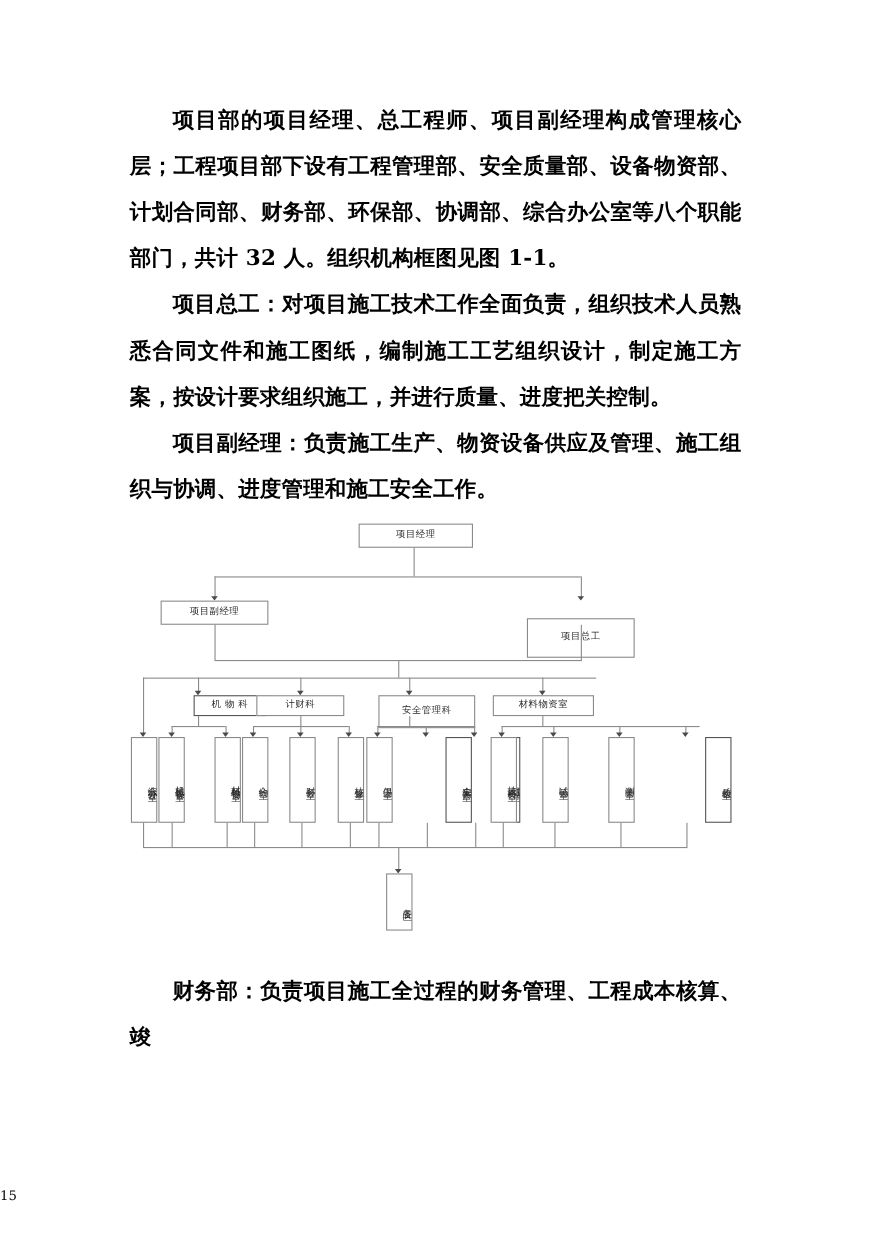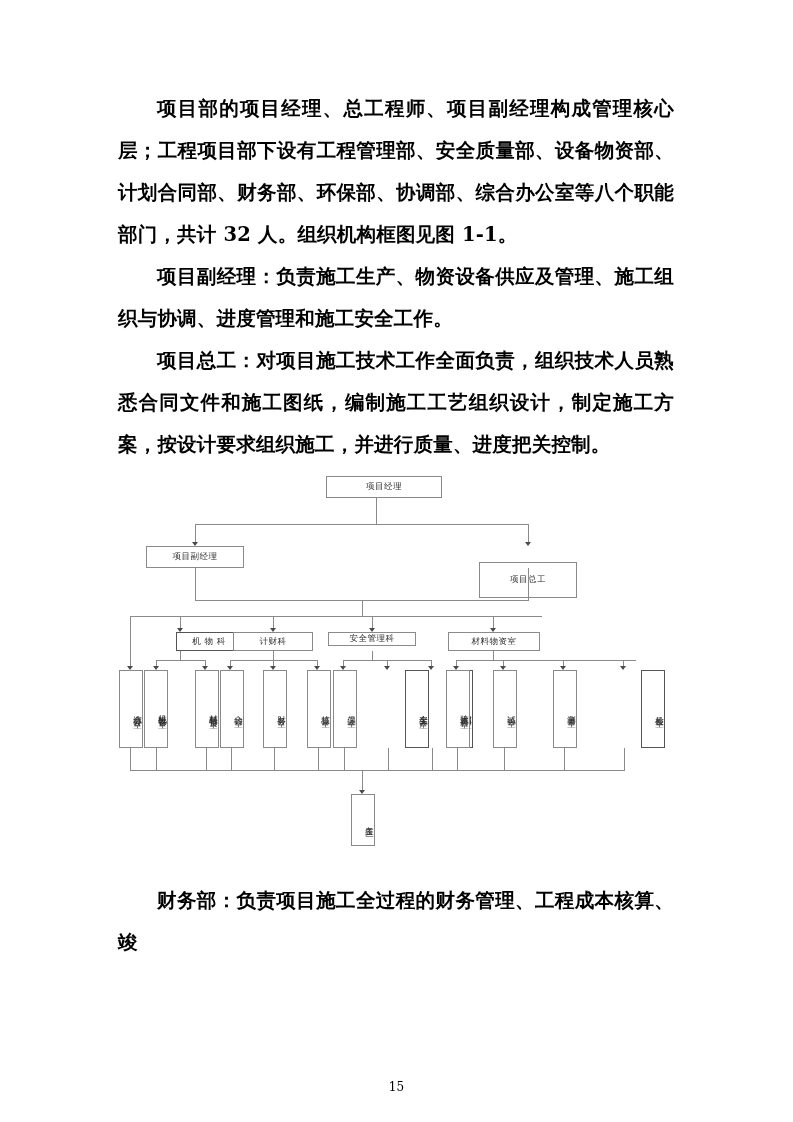--- a/index.html
+++ b/index.html
@@ -85,44 +85,43 @@
     width: 0; height: 0;
     border-left: 3px solid transparent;
     border-right: 3px solid transparent;
     border-top: 4px solid #4a4a4a;
   }
   .pageno {
     position: absolute;
     left: 0;
     right: 0;
     top: 1080px;
-    text-align: center;
     font-size: 12px;
     font-family: "DejaVu Serif", "Liberation Serif", serif;
     color: #000;
   }
 </style>
 </head>
 <body>
 
 <div class="page">
 
   <div class="content">
 
     <p class="body-text">项目部的项目经理、总工程师、项目副经理构成管理核心层；工程项目部下设有工程管理部、安全质量部、设备物资部、计划合同部、财务部、环保部、协调部、综合办公室等八个职能部门，共计 32 人。组织机构框图见图 1-1。</p>
 
 
 
+    <p class="body-text">项目总工：对项目施工技术工作全面负责，组织技术人员熟悉合同文件和施工图纸，编制施工工艺组织设计，制定施工方案，按设计要求组织施工，并进行质量、进度把关控制。</p>
+
     <p class="body-text">项目副经理：负责施工生产、物资设备供应及管理、施工组织与协调、进度管理和施工安全工作。</p>
 
-    <p class="body-text">项目总工：对项目施工技术工作全面负责，组织技术人员熟悉合同文件和施工图纸，编制施工工艺组织设计，制定施工方案，按设计要求组织施工，并进行质量、进度把关控制。</p>
-
     <div class="chart">
 
-      <div class="node" style="left:208px; top:6px; width:116px; height:22px;">项目经理</div>
+      <div class="node" style="left:208px; top:6px; width:104px; height:22px;">项目经理</div>
 
       <div class="ln v" style="left:258px; top:28px; height:26px;"></div>
 
       <div class="ln h" style="left:77px; top:54px; width:333px;"></div>
 
       <div class="ln v" style="left:77px; top:54px; height:20px;"></div>
       <div class="arrow" style="left:74px; top:72px;"></div>
       <div class="ln v" style="left:410px; top:54px; height:20px;"></div>
       <div class="arrow" style="left:407px; top:72px;"></div>
 
@@ -146,21 +145,21 @@
       <div class="arrow" style="left:152px; top:158px;"></div>
 
       <div class="ln v" style="left:254px; top:146px; height:14px;"></div>
       <div class="arrow" style="left:251px; top:158px;"></div>
 
       <div class="ln v" style="left:375px; top:146px; height:14px;"></div>
       <div class="arrow" style="left:372px; top:158px;"></div>
 
       <div class="node strong" style="left:30px; top:162px; width:66px; height:19px;">机 物 科</div>
       <div class="node" style="left:115px; top:162px; width:80px; height:19px;">计财科</div>
-      <div class="node" style="left:210px; top:162px; width:88px; height:14px;">安全管理科</div>
+      <div class="node" style="left:226px; top:162px; width:88px; height:30px;">安全管理科</div>
       <div class="node" style="left:330px; top:162px; width:92px; height:19px;">材料物资室</div>
 
       <div class="ln v" style="left:62px; top:181px; height:9px;"></div>
       <div class="ln h" style="left:38px; top:190px; width:49px;"></div>
       <div class="ln v" style="left:38px; top:190px; height:8px;"></div>
       <div class="arrow" style="left:35px; top:196px;"></div>
       <div class="ln v" style="left:87px; top:190px; height:8px;"></div>
       <div class="arrow" style="left:84px; top:196px;"></div>
 
       <div class="ln v" style="left:155px; top:181px; height:9px;"></div>

